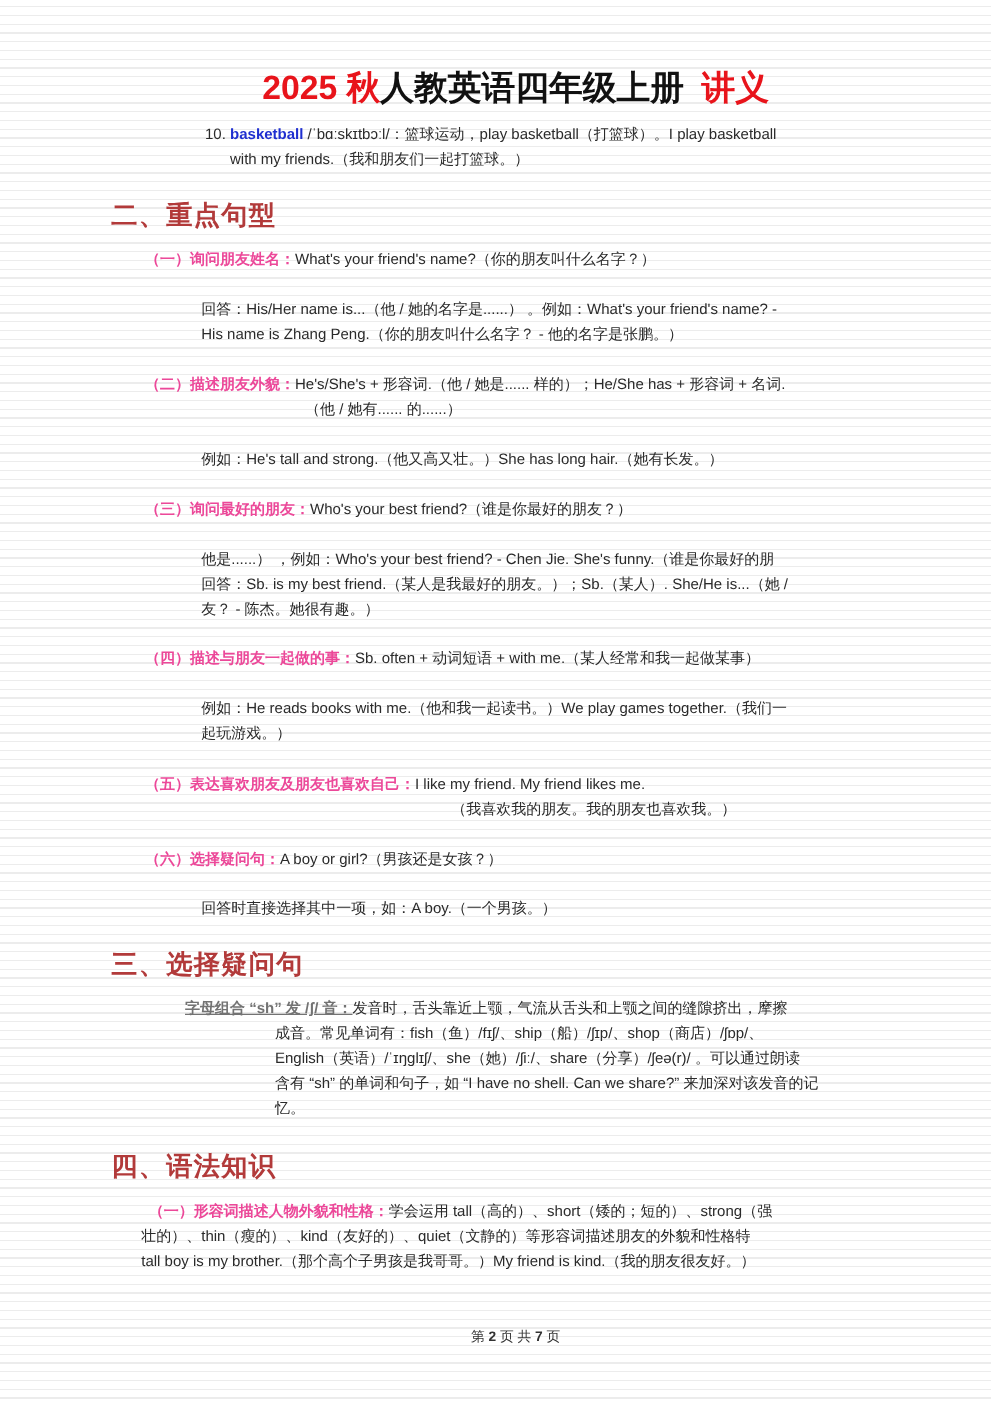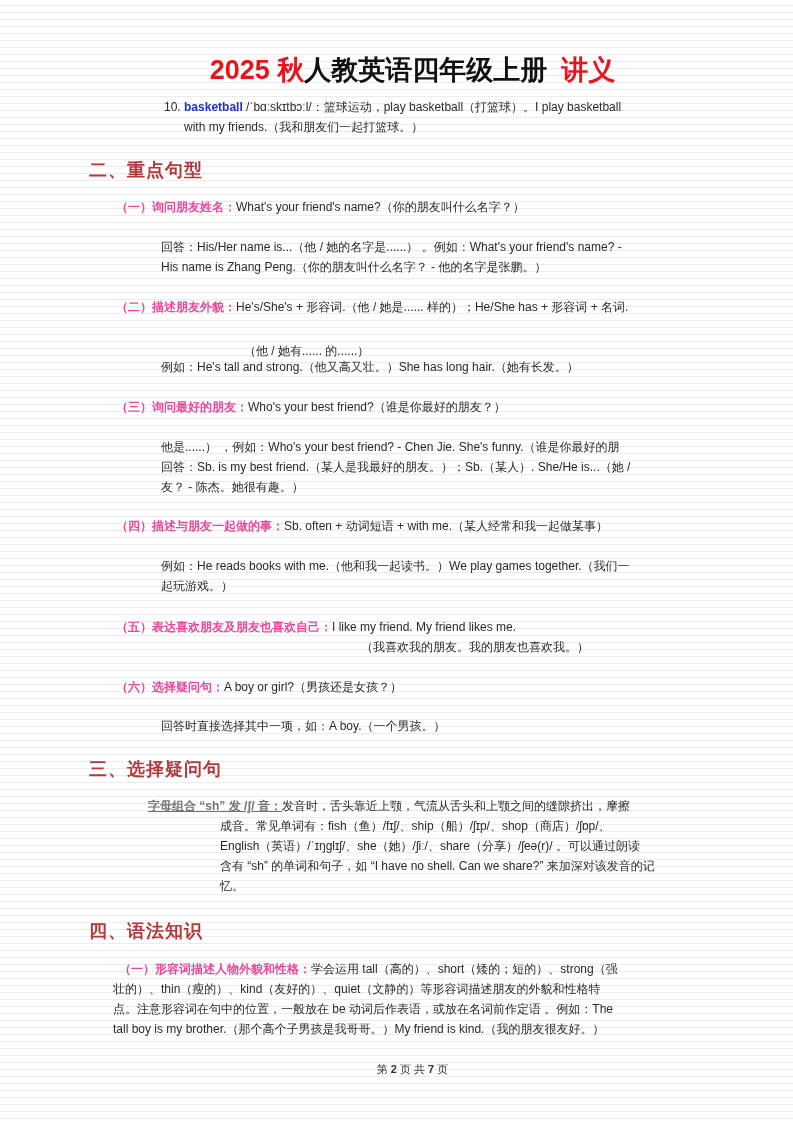--- a/index.html
+++ b/index.html
@@ -15,21 +15,21 @@
     left: 0; width: 793px; top: 52px; text-align: center;
     font-size: 27px; font-weight: bold; letter-spacing: 0px; color: #111;
   }
   .title .red { color: #e8141b; }
   .title .gap { display: inline-block; width: 14px; }
   .body { font-size: 12px; line-height: 20px; color: #2a2a2a; }
   .red-b { color: #ec4899; font-weight: bold; }
   .blue-b { color: #1f2fd0; font-weight: bold; }
   .navy-b { color: #737373; font-weight: bold; text-decoration: underline; }
   .section-h {
-    font-size: 18px; font-weight: bold; color: #b23a3a; letter-spacing: 1px;
+    font-size: 21px; font-weight: bold; color: #b23a3a; letter-spacing: 1px;
   }
   .footer { left: 0; width: 793px; top: 1062px; text-align: center; font-size: 11px; color: #333; }
   .footer b { font-weight: bold; }
 </style>
 </head>
 <body>
 
 <div class="abs title">
   <span class="red">2025 秋</span><span>人教英语四年级上册</span><span class="gap"></span><span class="red">讲义</span>
 </div>
@@ -44,21 +44,21 @@
 <div class="abs body" style="left:100px; top:197px;">
   <span class="red-b">（一）询问朋友姓名：</span><span>What's your friend's name?（你的朋友叫什么名字？）</span>
 </div>
 <div class="abs body" style="left:145px; top:237px; width:600px;">
   <div>回答：His/Her name is...（他 / 她的名字是......） 。例如：What's your friend's name? -</div>
   <div>His name is Zhang Peng.（你的朋友叫什么名字？ - 他的名字是张鹏。）</div>
 </div>
 
 <div class="abs body" style="left:100px; top:297px; width:640px;">
   <div><span class="red-b">（二）描述朋友外貌：</span><span>He's/She's + 形容词.（他 / 她是...... 样的）；He/She has + 形容词 + 名词.</span></div>
-  <div style="padding-left:128px;margin-top:24px;">（他 / 她有...... 的......）</div>
+  <div style="padding-left:128px;">（他 / 她有...... 的......）</div>
 </div>
 <div class="abs body" style="left:145px; top:357px; width:600px;">
   <div>例如：He's tall and strong.（他又高又壮。）She has long hair.（她有长发。）</div>
 </div>
 
 <div class="abs body" style="left:100px; top:397px;">
   <span class="red-b">（三）询问最好的朋友：</span><span>Who's your best friend?（谁是你最好的朋友？）</span>
 </div>
 <div class="abs body" style="left:145px; top:437px; width:600px;">
   <div>他是......） ，例如：Who's your best friend? - Chen Jie. She's funny.（谁是你最好的朋</div>
@@ -94,19 +94,18 @@
     <div>English（英语）/ˈɪŋglɪʃ/、she（她）/ʃiː/、share（分享）/ʃeə(r)/ 。可以通过朗读</div>
     <div>含有 “sh” 的单词和句子，如 “I have no shell. Can we share?” 来加深对该发音的记</div>
     <div>忆。</div>
   </div>
 </div>
 
 <div class="abs section-h" style="left:73px; top:919px;">四、语法知识</div>
 <div class="abs body" style="left:97px; top:959px; width:625px;">
   <div style="padding-left:6px;"><span class="red-b">（一）形容词描述人物外貌和性格：</span><span>学会运用 tall（高的）、short（矮的；短的）、strong（强</span></div>
   <div>壮的）、thin（瘦的）、kind（友好的）、quiet（文静的）等形容词描述朋友的外貌和性格特</div>
-  <div>点。注意形容词在句中的位置，一般放在 be 动词后作表语，或放在名词前作定语 。例如：The</div>
   <div>tall boy is my brother.（那个高个子男孩是我哥哥。）My friend is kind.（我的朋友很友好。）</div>
 </div>
 
 <div class="abs footer">
   <span>第 </span><b>2</b><span> 页 共 </span><b>7</b><span> 页</span>
 </div>
 
 </body></html>

